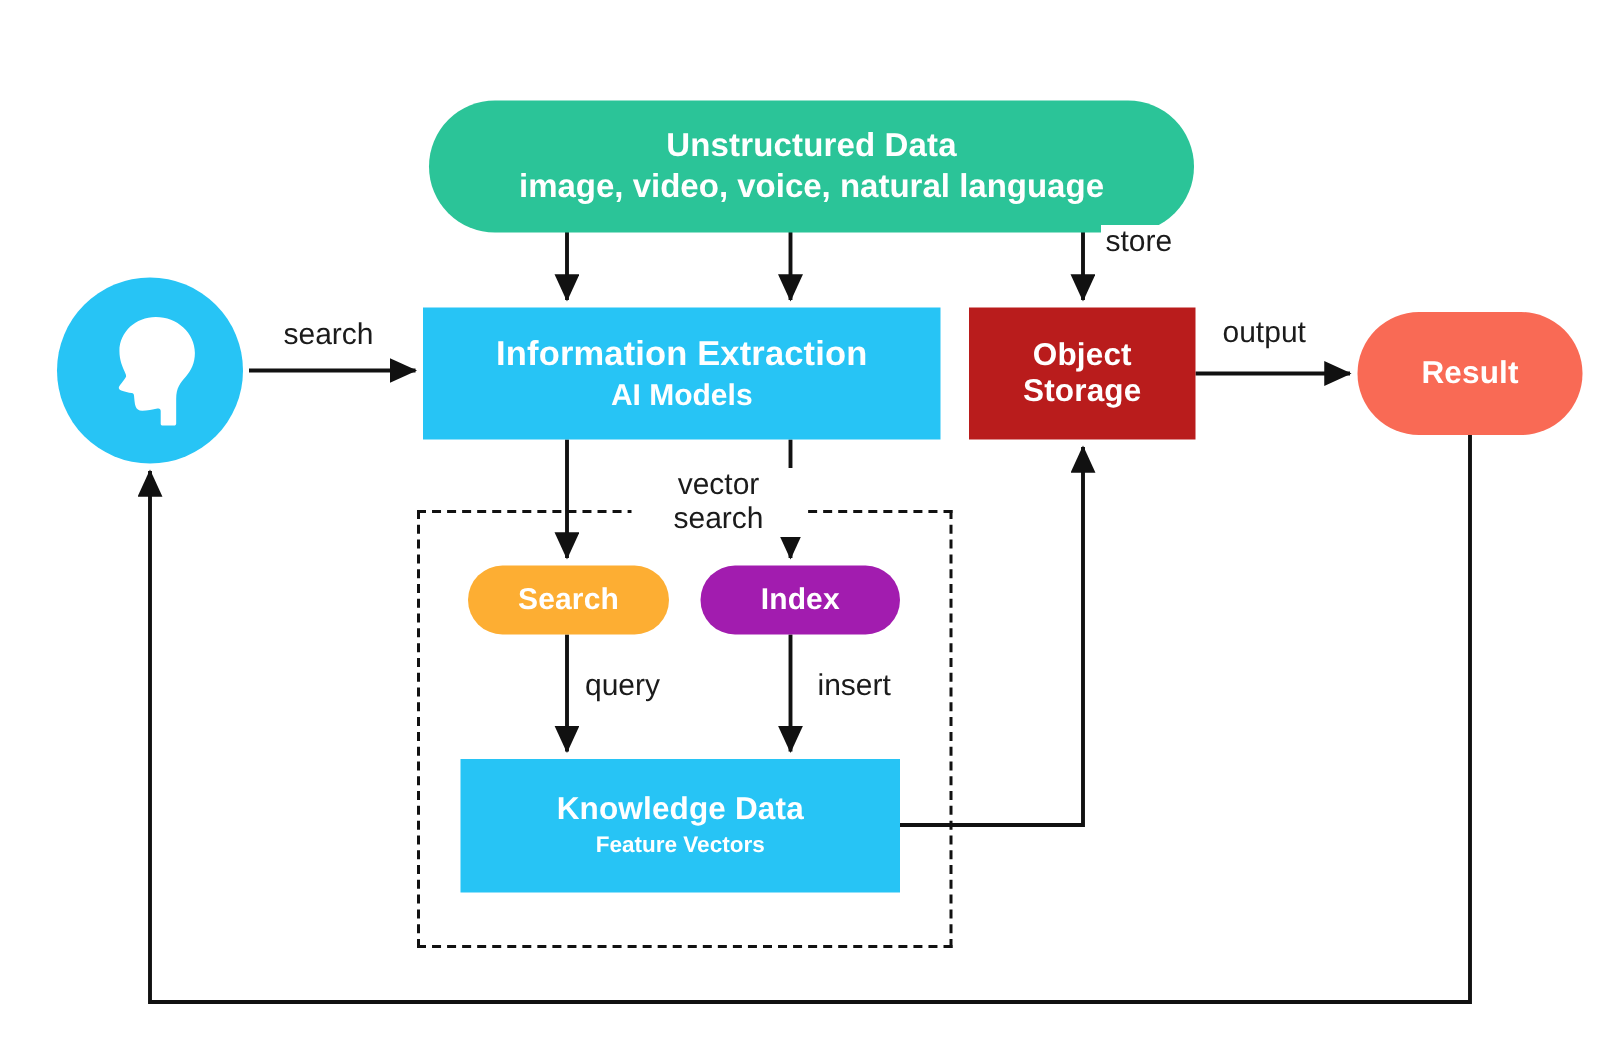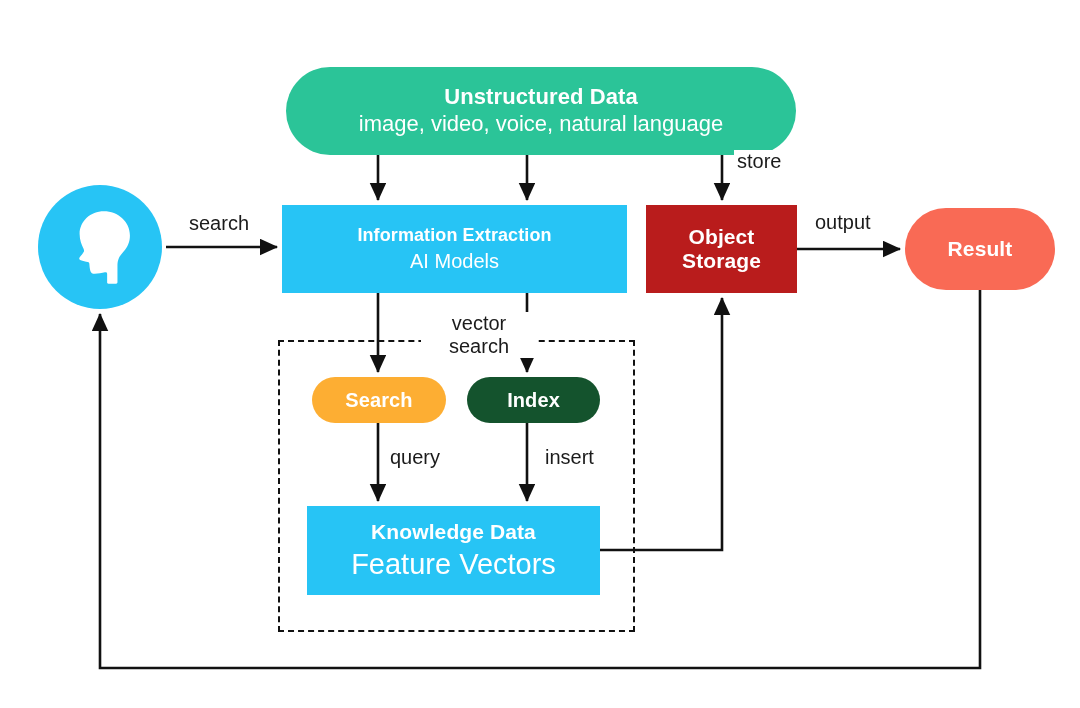--- a/index.html
+++ b/index.html
@@ -3,53 +3,53 @@
 <meta charset="utf-8">
 <style>
   html,body{margin:0;padding:0;background:#ffffff;}
   body{width:1080px;height:708px;font-family:"Liberation Sans",sans-serif;position:relative;overflow:hidden;}
   #canvas{position:absolute;left:0;top:0;width:1080px;height:708px;}
   svg.edges{position:absolute;left:0;top:0;width:1080px;height:708px;pointer-events:none;}
 
   .node{position:absolute;box-sizing:border-box;display:flex;flex-direction:column;
         align-items:center;justify-content:center;text-align:center;color:#fff;}
   .node .title{font-weight:bold;line-height:1.15;letter-spacing:.1px;}
-  .node .sub{font-weight:400;line-height:1.2;}
+  .node .sub{font-weight:700;line-height:1.2;}
 
   
   #n-unstructured{left:286px;top:38px;width:510px;height:88px;background:#2BC498;border-radius:44px;margin-top:29px;}
   #n-unstructured .title{font-size:22px;}
   #n-unstructured .sub{font-size:22px;margin-top:2px;}
 
   
   #n-infoextract{left:282px;top:205px;width:345px;height:88px;background:#27C4F5;}
-  #n-infoextract .title{font-size:18px;}
+  #n-infoextract .title{font-size:23px;}
   #n-infoextract .sub{font-size:20px;margin-top:3px;}
 
   
   #n-objstorage{left:646px;top:205px;width:151px;height:88px;background:#b91c1c;}
   #n-objstorage .title{font-size:21px;}
 
   
   #n-result{left:905px;top:208px;width:150px;height:82px;background:#F96A55;border-radius:41px;}
   #n-result .title{font-size:21px;}
 
   
   #n-person{left:38px;top:185px;width:124px;height:124px;background:#27C4F5;border-radius:50%;
             align-items:center;justify-content:center;}
 
   
   #n-search{left:312px;top:377px;width:134px;height:46px;background:#FDAE33;border-radius:23px;}
-  #n-index{left:467px;top:377px;width:133px;height:46px;background:#14532d;border-radius:23px;}
+  #n-index{left:467px;top:377px;width:133px;height:46px;background:#a21caf;border-radius:23px;}
   #n-search .title,#n-index .title{font-size:20px;}
 
   
   #n-knowledge{left:307px;top:506px;width:293px;height:89px;background:#27C4F5;}
   #n-knowledge .title{font-size:21px;}
-  #n-knowledge .sub{font-size:29px;margin-top:3px;}
+  #n-knowledge .sub{font-size:15px;margin-top:3px;}
 
   
   #group-vector{position:absolute;left:278px;top:340px;width:357px;height:292px;
                 border:2px dashed #111111;box-sizing:border-box;background:transparent;}
 
   
   .elabel{position:absolute;color:#1b1b1b;font-size:20px;white-space:nowrap;
           background:#ffffff;padding:0 3px;line-height:1.15;}
   .elabel.two{text-align:center;white-space:normal;width:110px;}
 

